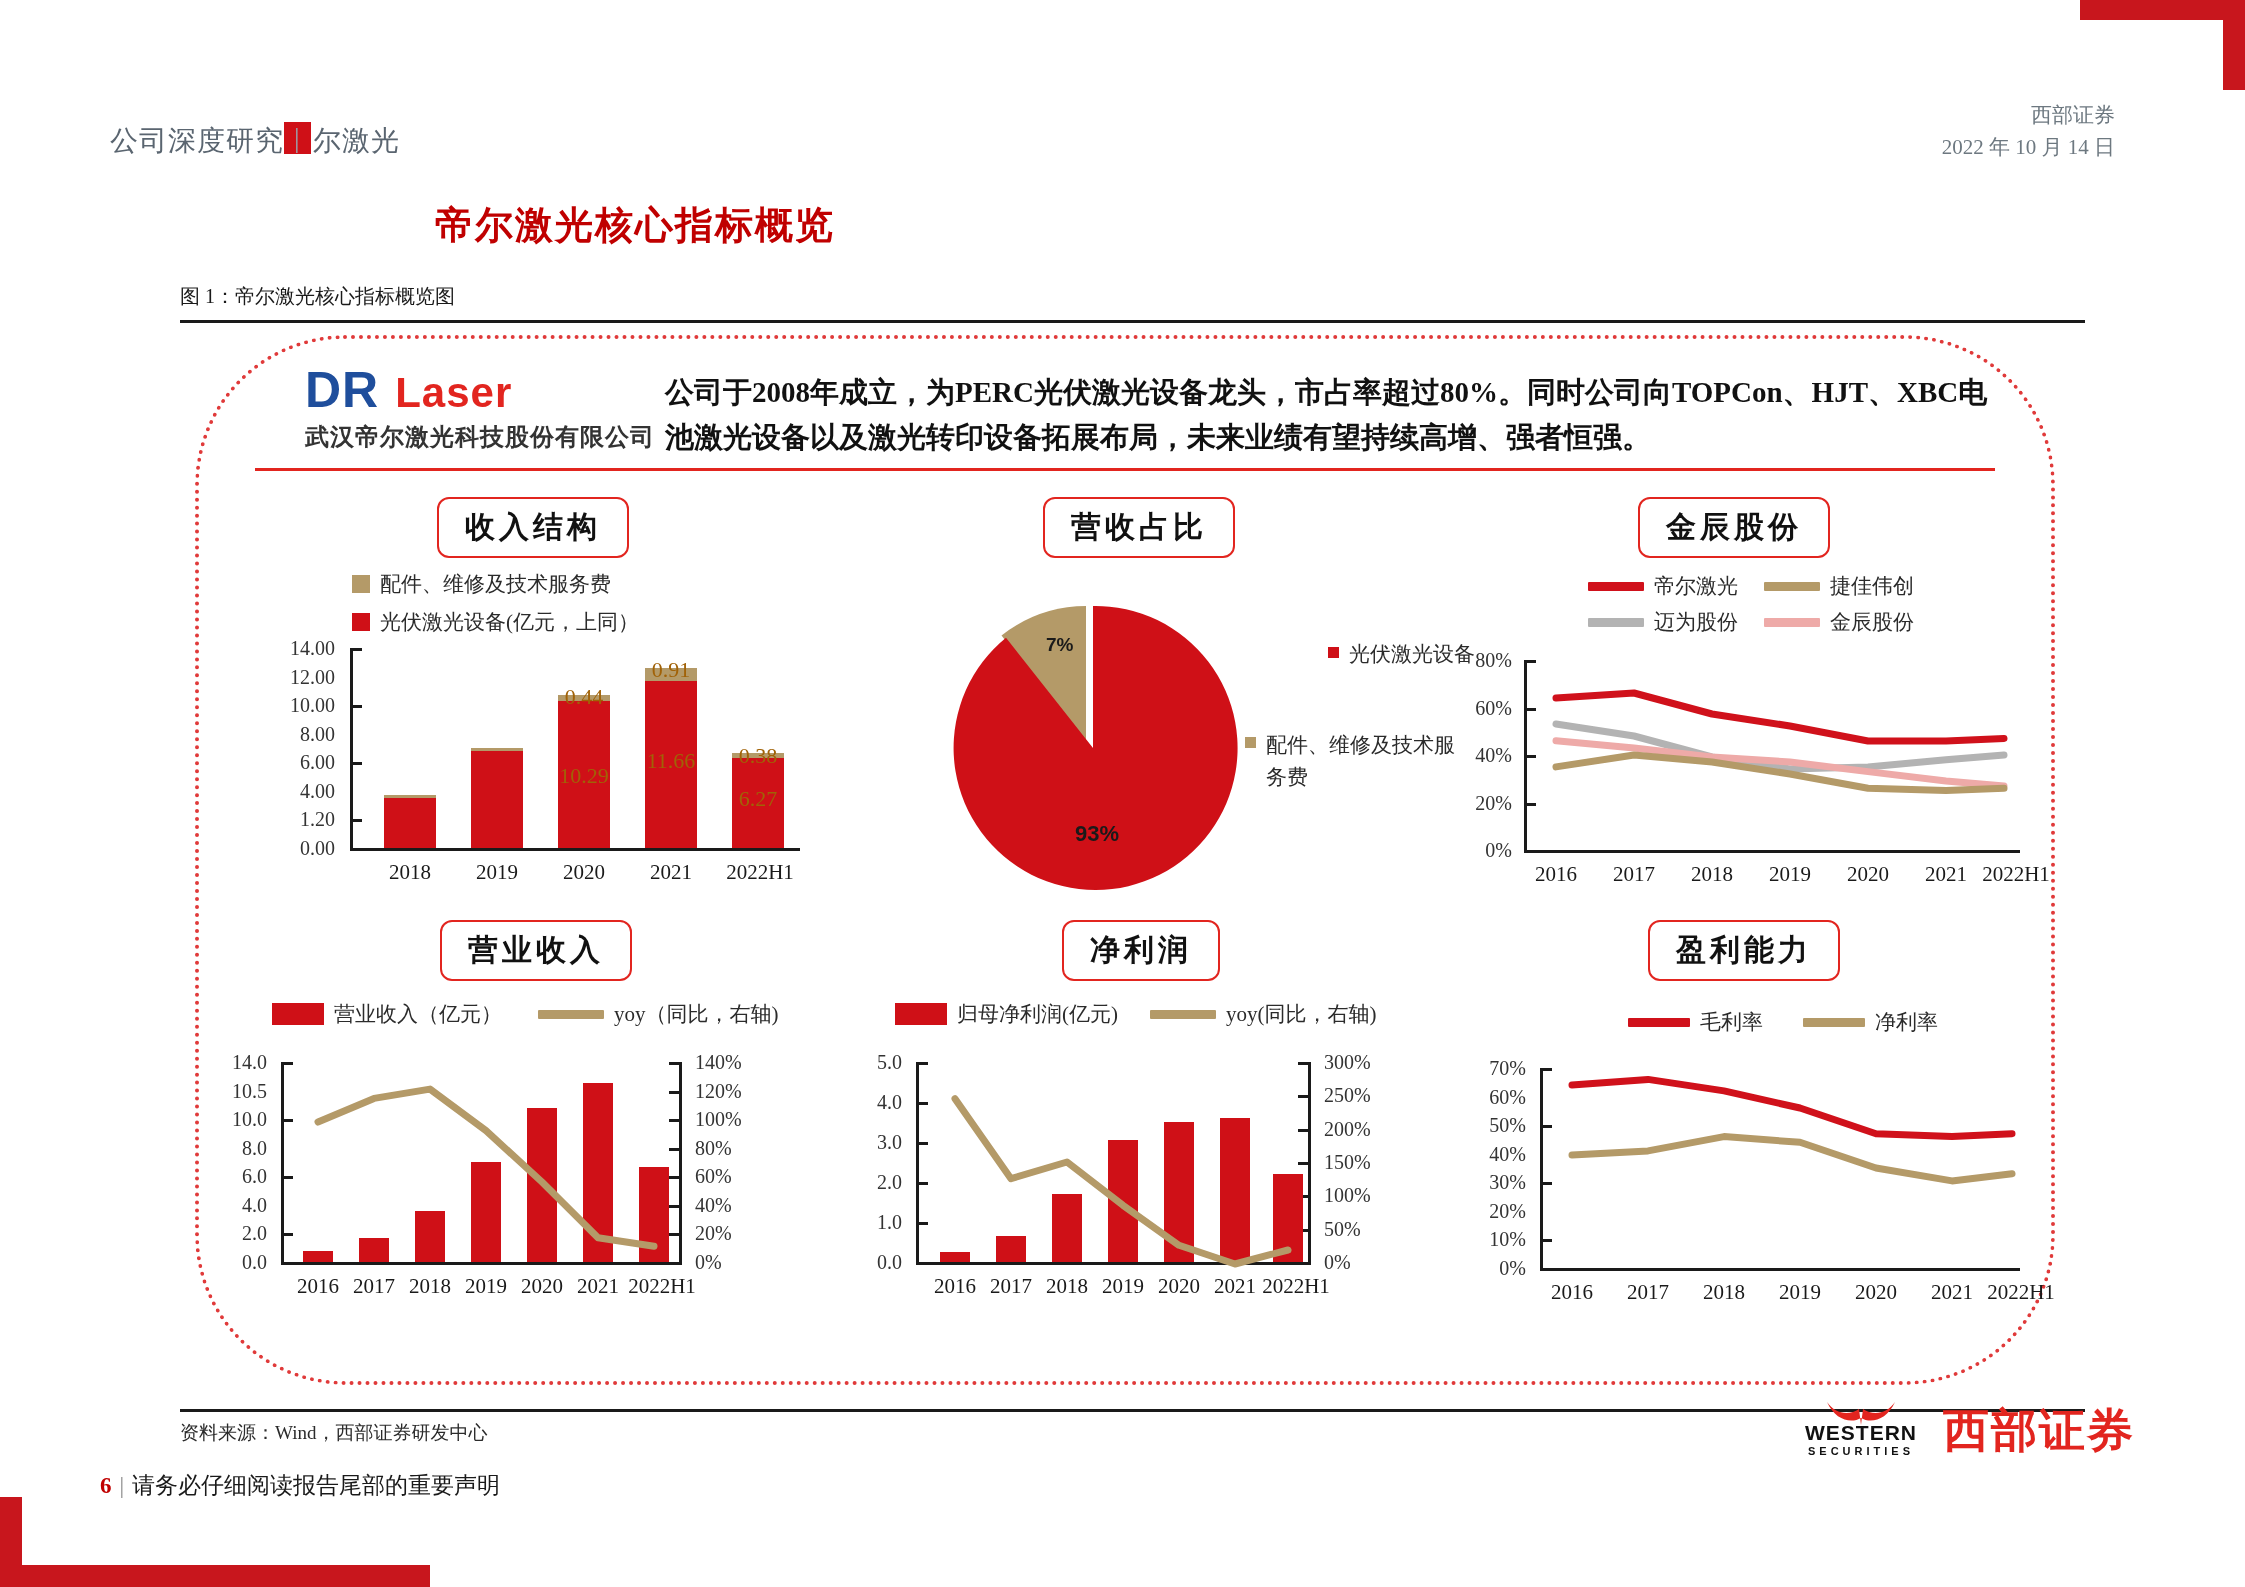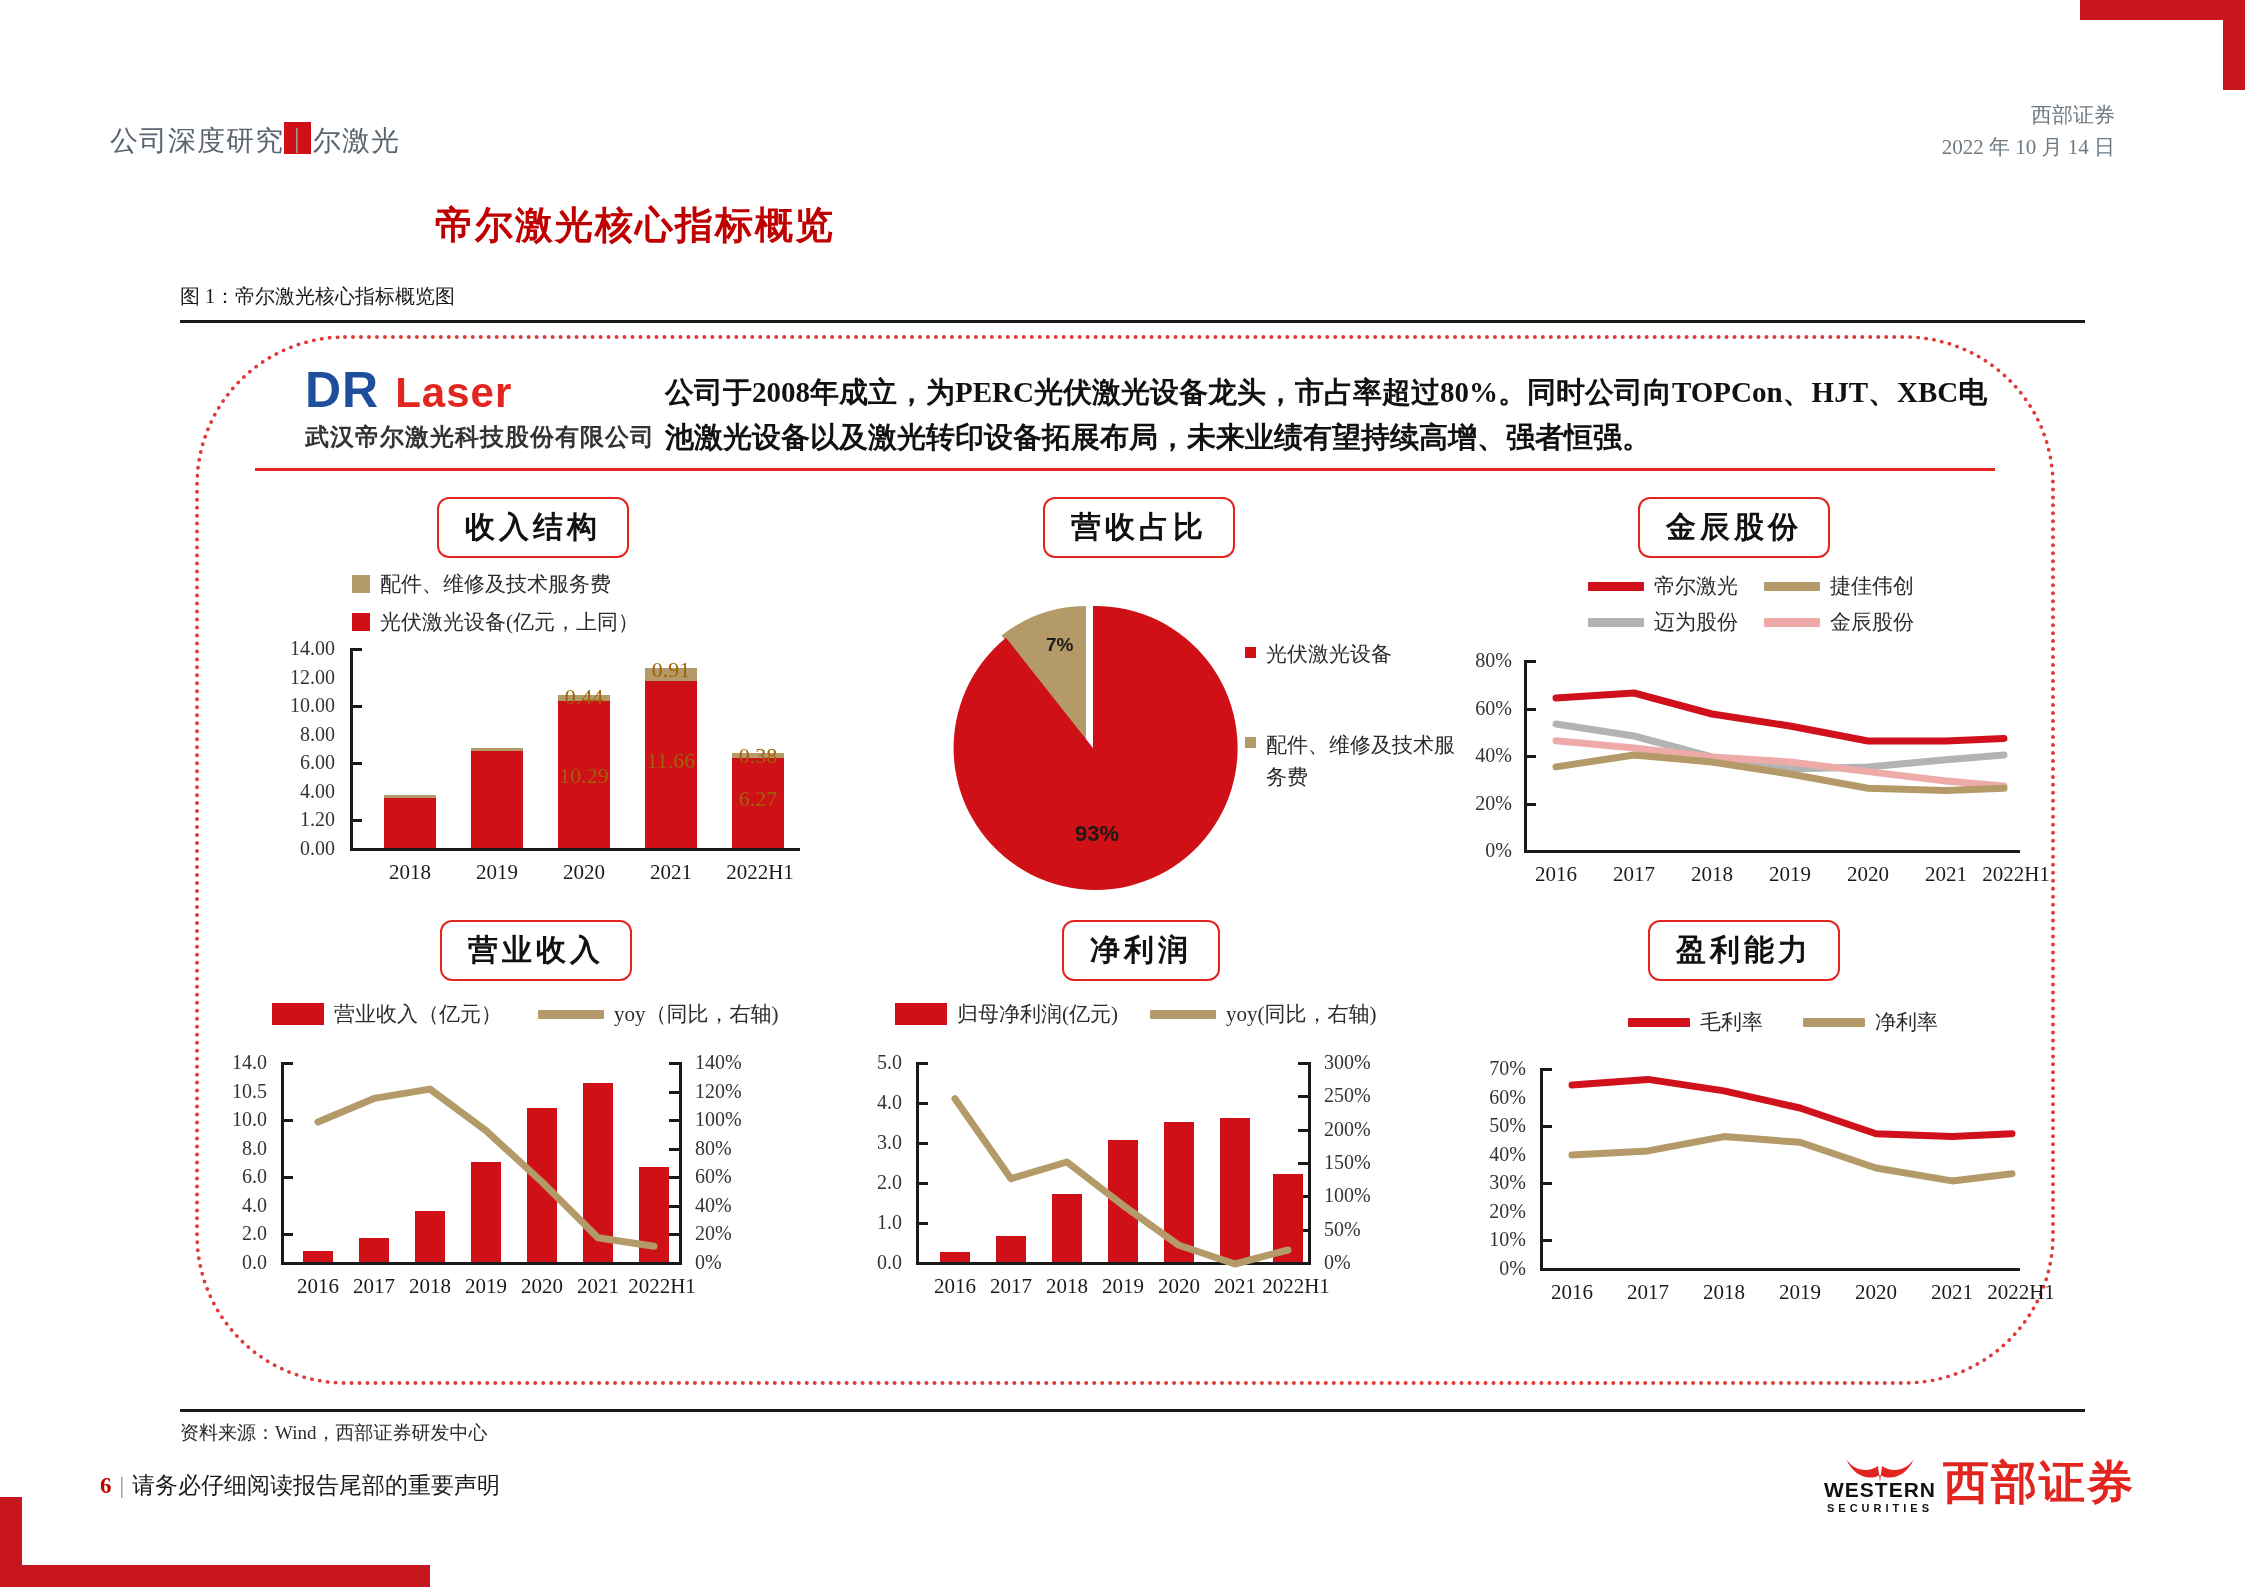--- a/index.html
+++ b/index.html
@@ -25,21 +25,21 @@
   
   .fig-cap{position:absolute;left:180px;top:283px;font-size:20px;color:#1a1a1a;}
   .rule-top{position:absolute;left:180px;top:320px;width:1905px;height:3px;background:#1a1a1a;}
   .rule-bot{position:absolute;left:180px;top:1409px;width:1905px;height:3px;background:#1a1a1a;}
   .src{position:absolute;left:180px;top:1420px;font-size:19px;color:#2b2b2b;}
 
   
   .foot{position:absolute;left:100px;top:1470px;font-size:23px;color:#1a1a1a;}
   .foot .pg{color:#c00000;font-weight:bold;}
   .foot .sep{color:#8a8a8a;padding:0 8px;}
-  .brand{position:absolute;right:110px;top:1452px;display:flex;align-items:flex-end;gap:7px;}
+  .brand{position:absolute;right:110px;top:1400px;display:flex;align-items:flex-start;gap:26px;}
   .brand-en{display:flex;flex-direction:column;align-items:center;line-height:1;}
   .brand-en .w1{font-family:"Liberation Sans",sans-serif;font-weight:bold;font-size:21px;letter-spacing:1px;color:#111;}
   .brand-en .w2{font-family:"Liberation Sans",sans-serif;font-weight:bold;font-size:11px;letter-spacing:4px;color:#111;margin-top:3px;}
   .brand-cn{font-size:46px;font-weight:bold;color:#e2251f;letter-spacing:2px;}
 
   
   .frame{position:absolute;left:195px;top:335px;width:1860px;height:1050px;
          border:4px dotted #e03a3a;border-radius:150px;box-sizing:border-box;}
 
   
@@ -177,21 +177,21 @@
 
     <path d="M 141 144 L 141 6 A 138 138 0 0 0 56.5 35.5 Z" fill="#b49a68"></path>
 
     <path d="M 148 148 L 148 6 A 142 142 0 1 1 61 37.8 Z" fill="#cf1017"></path>
     <text x="101" y="51" font-family="'Liberation Sans',sans-serif" font-size="19" font-weight="bold" fill="#1a1a1a">7%</text>
     <text x="130" y="241" font-family="'Liberation Sans',sans-serif" font-size="22" font-weight="bold" fill="#1a1a1a">93%</text>
   </svg>
 </div>
 
 <div class="legend" style="left:1245px;top:640px;width:230px;">
-  <div class="lg-row" style="align-items:flex-start;">
+  <div class="lg-row" style="align-items:flex-start;justify-content:flex-end;">
     <span class="lg-sq-sm" style="background:#cf1017;margin-top:7px;"></span>
     <span class="lg-txt">光伏激光设备</span>
   </div>
   <div class="lg-row" style="align-items:flex-start;margin-top:62px;white-space:normal;">
     <span class="lg-sq-sm" style="background:#b49a68;margin-top:7px;"></span>
     <span class="lg-txt" style="line-height:1.5;">配件、维修及技术服务费</span>
   </div>
 </div>
 
 <div class="ptitle" style="left:1638px;top:497px;">金辰股份</div>

